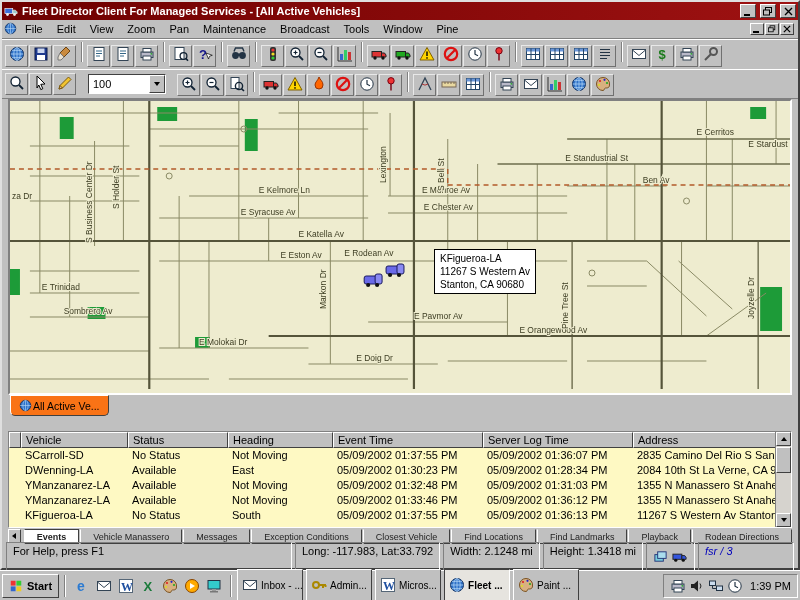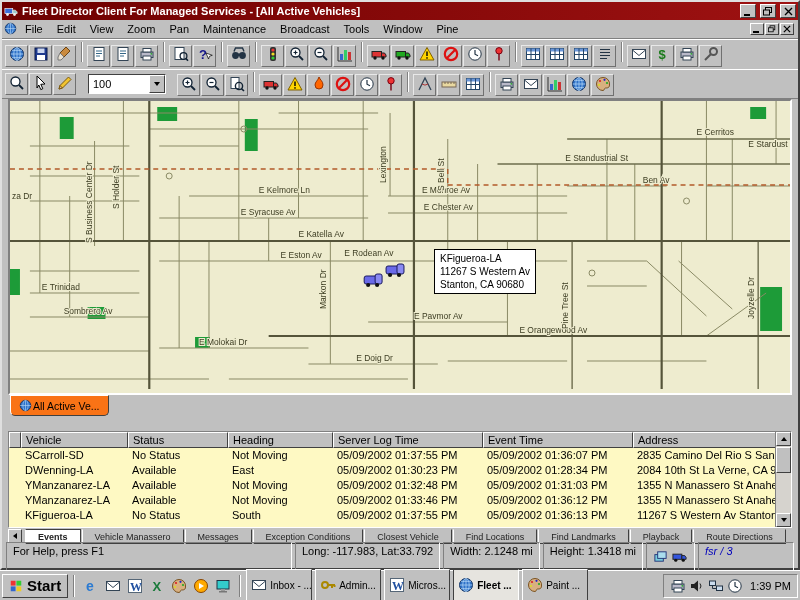--- a/index.html
+++ b/index.html
@@ -70,21 +70,21 @@
   
   .statusbar{position:absolute;left:2px;right:2px;top:545px;height:20px;display:flex;gap:3px;align-items:center;padding:0 2px}
   .sbp{border:1px solid;border-color:#808080 #fff #fff #808080;height:30px;line-height:16px;
        font-size:11px;padding:0 6px;white-space:nowrap;overflow:hidden}
   .sbp.grow1{flex:1}
   .sbp.icons{display:flex;align-items:center;gap:3px}
   .sbp.user{color:#0000bb;font-style:italic;width:96px}
   
   .taskbar{position:absolute;left:0;bottom:0;width:800px;height:30px;background:#c0c0c0;border-top:1px solid #fff;
            display:flex;align-items:center;gap:3px;padding:2px 2px}
-  .startbtn{height:24px;display:inline-flex;align-items:center;gap:4px;font-size:15px;font-weight:bold;
+  .startbtn{height:24px;display:inline-flex;align-items:center;gap:4px;font-size:11px;font-weight:bold;
             background:#c0c0c0;border:1px solid;border-color:#fff #404040 #404040 #fff;padding:0 6px}
   .qlbtn{width:22px;height:22px;background:#c0c0c0;border:1px solid #c0c0c0;display:inline-flex;
          align-items:center;justify-content:center;padding:0}
   .taskbtn{width:66px;height:24px;display:inline-flex;align-items:center;gap:3px;font-size:10px;
            background:#c0c0c0;border:1px solid;border-color:#fff #404040 #404040 #fff;padding:16px 4px;overflow:hidden;white-space:nowrap}
   .taskbtn.active{border-color:#404040 #fff #fff #404040;background:#e6e4df;font-weight:bold}
   .tray{margin-left:auto;height:24px;border:1px solid;border-color:#808080 #fff #fff #808080;
         display:flex;align-items:center;gap:3px;padding:0 6px}
   .trayicon{display:inline-flex;width:16px;height:16px}
   .trayclock{font-size:11px;padding-left:4px}
@@ -533,22 +533,22 @@
       </span>
       <span>All Active Ve...</span>
     </div>
 
     <div class="gridwrap">
       <div class="ghead" id="grid-header">
           <span class="hcell" style="width:12px"></span>
           <span class="hcell" style="width:107px">Vehicle</span>
           <span class="hcell" style="width:100px">Status</span>
           <span class="hcell" style="width:105px">Heading</span>
+          <span class="hcell" style="width:150px">Event Time</span>
           <span class="hcell" style="width:150px">Server Log Time</span>
-          <span class="hcell" style="width:150px">Event Time</span>
           <span class="hcell" style="width:144px">Address</span>
         </div>
       <div id="grid-rows">
           <div class="grow">
             <span class="gcell" style="width:12px"></span>
             <span class="gcell" style="width:107px">SCarroll-SD</span>
             <span class="gcell" style="width:100px">No Status</span>
             <span class="gcell" style="width:105px">Not Moving</span>
             <span class="gcell" style="width:150px">05/09/2002 01:37:55 PM</span>
             <span class="gcell" style="width:150px">05/09/2002 01:36:07 PM</span>
@@ -608,21 +608,21 @@
         </button>
       <span id="view-tabs" style="display:flex;gap:1px">
           <span class="vtab active">Events</span>
           <span class="vtab">Vehicle Manassero</span>
           <span class="vtab">Messages</span>
           <span class="vtab">Exception Conditions</span>
           <span class="vtab">Closest Vehicle</span>
           <span class="vtab">Find Locations</span>
           <span class="vtab">Find Landmarks</span>
           <span class="vtab">Playback</span>
-          <span class="vtab">Route Directions</span>
+          <span class="vtab">Rodean Directions</span>
         </span>
     </div>
 
     <div class="statusbar">
       <span class="sbp grow1">For Help, press F1</span>
       <span class="sbp">Long: -117.983, Lat:33.792</span>
       <span class="sbp">Width: 2.1248 mi</span>
       <span class="sbp">Height: 1.3418 mi</span>
       <span class="sbp icons">
         <span class="trayicon">

